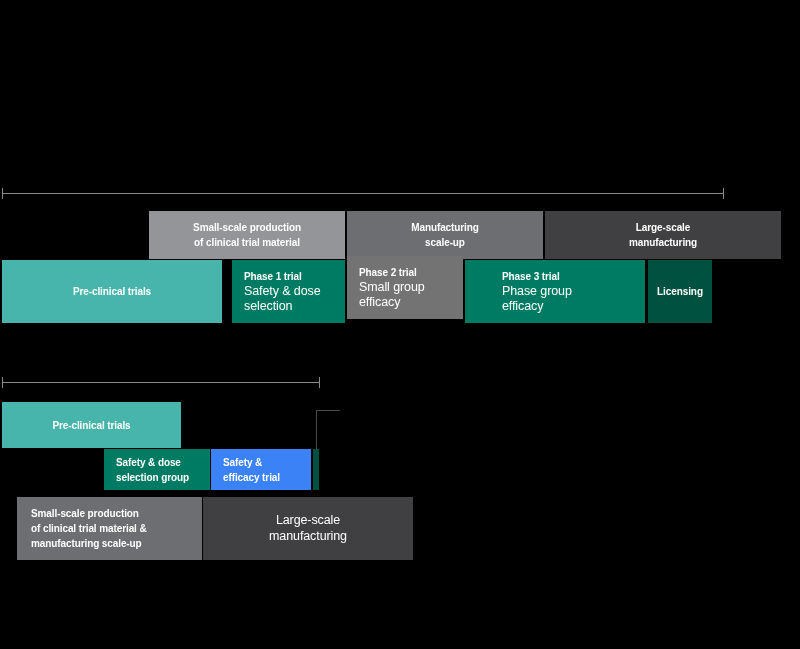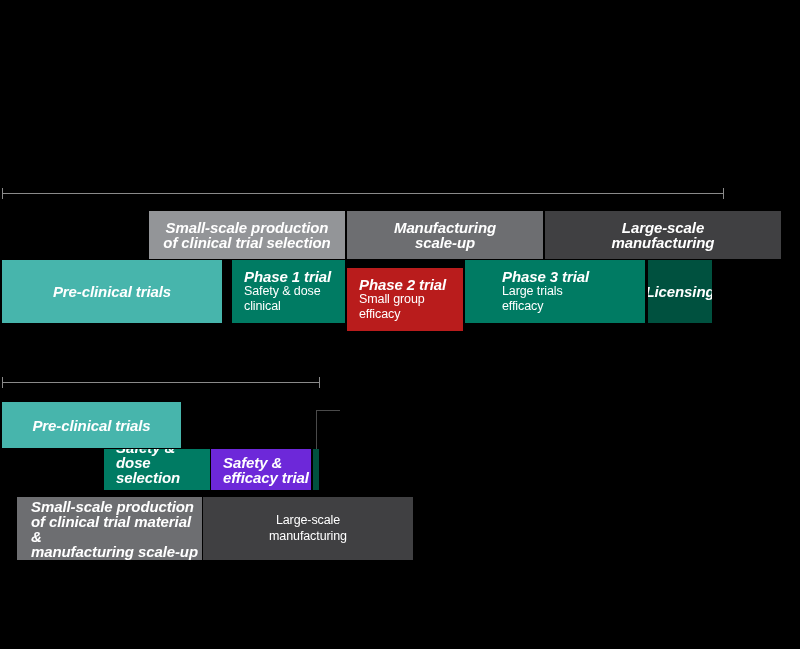--- a/index.html
+++ b/index.html
@@ -20,24 +20,23 @@
     position: absolute;
     box-sizing: border-box;
     color: #ffffff;
     display: flex;
     flex-direction: column;
     justify-content: center;
     overflow: hidden;
   }
   .box .ttl {
     font-weight: bold;
-    font-size: 15px;
+    font-size: 10px;
     line-height: 15px;
     letter-spacing: -0.1px;
-    font-style: italic;
   }
   .box .sub {
     font-weight: normal;
     font-size: 12.5px;
     line-height: 15.5px;
     letter-spacing: -0.1px;
   }
   .box.center {
     align-items: center;
     text-align: center;
@@ -96,52 +95,52 @@
 <div id="canvas">
 
   <div class="bracket" style="left:2px; top:193px; width:722px; height:1px;">
     <div class="hline"></div>
     <div class="tick l"></div>
     <div class="tick r"></div>
   </div>
 
   <div class="box center" style="left:149px; top:211px; width:196px; height:48px; background:#939598;">
     <div class="ttl">Small-scale production</div>
-    <div class="ttl">of clinical trial selection</div>
+    <div class="ttl">of clinical trial material</div>
   </div>
 
   <div class="box center" style="left:347px; top:211px; width:196px; height:48px; background:#6d6e71;">
     <div class="ttl">Manufacturing</div>
     <div class="ttl">scale-up</div>
   </div>
 
   <div class="box center" style="left:545px; top:211px; width:236px; height:48px; background:#404042;">
     <div class="ttl">Large-scale</div>
     <div class="ttl">manufacturing</div>
   </div>
 
   <div class="box center" style="left:2px; top:260px; width:220px; height:63px; background:#47b5ac;">
     <div class="ttl">Pre-clinical trials</div>
   </div>
 
   <div class="box left" style="left:232px; top:260px; width:113px; height:63px; background:#007b63;">
     <div class="ttl">Phase 1 trial</div>
     <div class="sub">Safety &amp; dose</div>
-    <div class="sub">clinical</div>
+    <div class="sub">selection</div>
   </div>
 
-  <div class="box left" style="left:347px; top:268px; width:116px; height:63px; background:#b91c1c;">
+  <div class="box left" style="left:347px; top:256px; width:116px; height:63px; background:#737373;">
     <div class="ttl">Phase 2 trial</div>
     <div class="sub">Small group</div>
     <div class="sub">efficacy</div>
   </div>
 
   <div class="box left" style="left:465px; top:260px; width:180px; height:63px; background:#007b63; padding-left:37px;">
     <div class="ttl">Phase 3 trial</div>
-    <div class="sub">Large trials</div>
+    <div class="sub">Phase group</div>
     <div class="sub">efficacy</div>
   </div>
 
   <div class="box center" style="left:648px; top:260px; width:64px; height:63px; background:#00513f;">
     <div class="ttl">Licensing</div>
   </div>
 
   <div class="bracket" style="left:2px; top:382px; width:318px; height:1px;">
     <div class="hline"></div>
     <div class="tick l"></div>
@@ -155,21 +154,21 @@
   <div class="elbow" style="left:316px; top:410px; width:24px; height:39px;">
     <div class="v"></div>
     <div class="h"></div>
   </div>
 
   <div class="box left" style="left:104px; top:449px; width:106px; height:41px; background:#007b63;">
     <div class="ttl">Safety &amp; dose</div>
     <div class="ttl">selection group</div>
   </div>
 
-  <div class="box left" style="left:211px; top:449px; width:100px; height:41px; background:#6d28d9;">
+  <div class="box left" style="left:211px; top:449px; width:100px; height:41px; background:#3b82f6;">
     <div class="ttl">Safety &amp;</div>
     <div class="ttl">efficacy trial</div>
   </div>
 
   <div class="box" style="left:313px; top:449px; width:6px; height:41px; background:#00513f;"></div>
 
   <div class="box left" style="left:17px; top:497px; width:185px; height:63px; background:#6d6e71; padding-left:14px;">
     <div class="ttl">Small-scale production</div>
     <div class="ttl">of clinical trial material &amp;</div>
     <div class="ttl">manufacturing scale-up</div>

